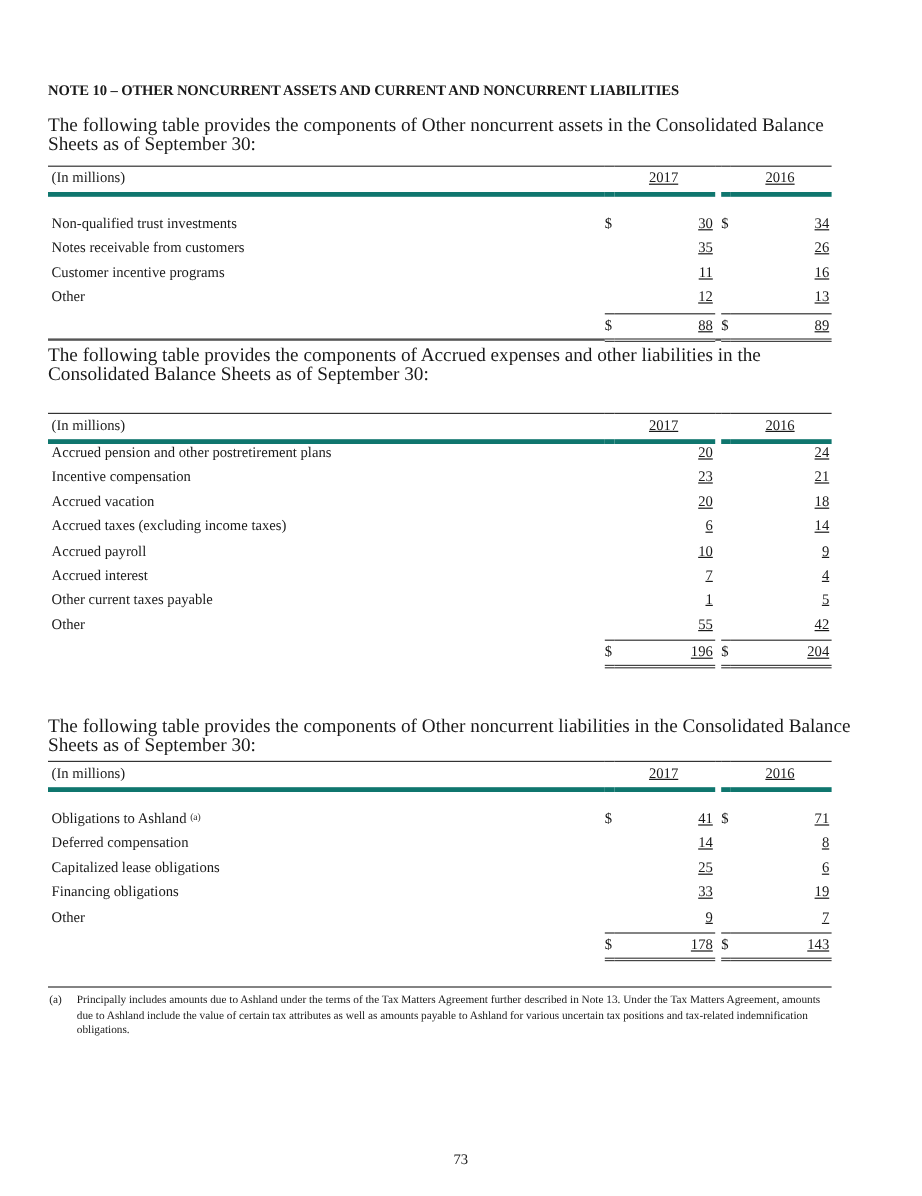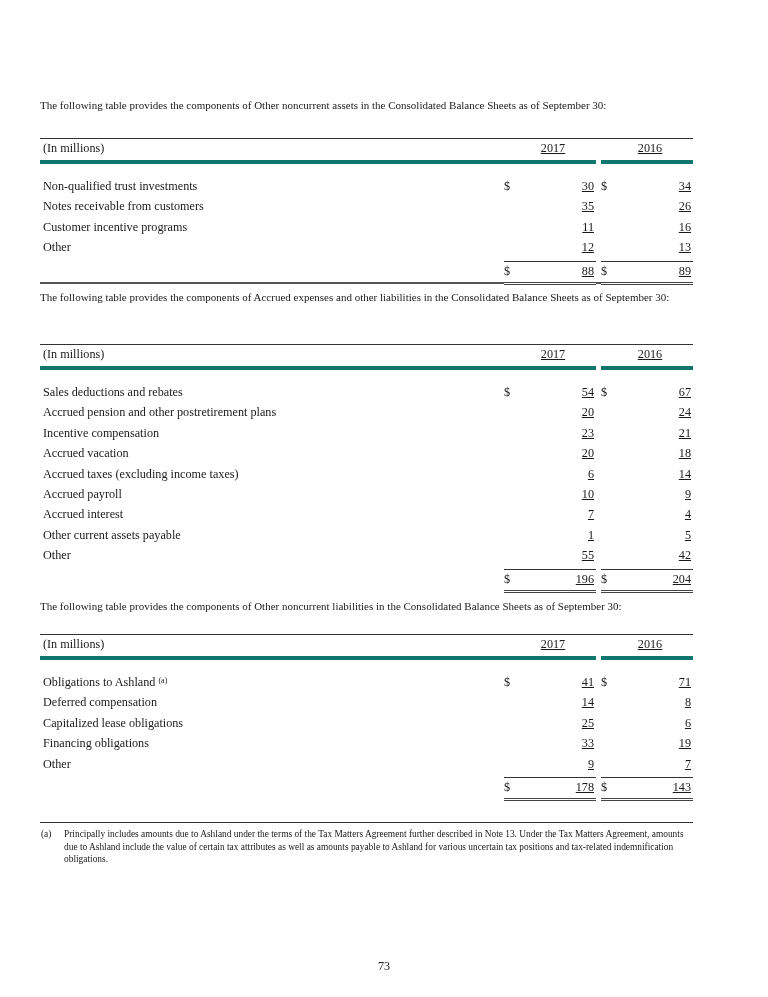--- a/index.html
+++ b/index.html
@@ -8,21 +8,21 @@
       font-family: "Liberation Serif", "DejaVu Serif", serif;
       color: #1a1a1a;
     }
     .page { position: absolute; left: 0; top: 0; width: 768px; height: 997px; }
     .note-title {
       position: absolute; left: 40px; top: 68px;
       font-weight: bold; font-size: 12.2px; letter-spacing: -0.1px;
     }
     .para {
       position: absolute; left: 40px; width: 680px;
-      font-size: 11px; line-height: 16px;
+      font-size: 16px; line-height: 16px;
     }
     table.fin {
       position: absolute; left: 40px; width: 653px;
       border-collapse: collapse; font-size: 12.2px;
     }
     table.fin td { padding: 0; height: 20.4px; vertical-align: top; line-height: 15px; }
     table.fin tr.hdr td { height: 19px; padding-top: 2px; }
     table.fin tr.first td { padding-top: 15px; }
     .top-rule { border-top: 1.6px solid #333; }
     .hdr-rule { border-bottom: 4px solid #0f766e; }
@@ -47,20 +47,21 @@
     .page-number {
       position: absolute; left: 0; width: 768px; top: 959px;
       text-align: center; font-size: 12.2px;
     }
   </style>
 </head>
 <body>
 
 <div class="page">
 
+  <div class="note-title">NOTE 10 – OTHER NONCURRENT ASSETS AND CURRENT AND NONCURRENT LIABILITIES</div>
 
   <div class="para" style="top:97px;">The following table provides the components of Other noncurrent assets in the Consolidated Balance Sheets as of September 30:</div>
   <table class="fin" style="top:138px;">
     <tbody>
         <tr class="hdr">
       <td class="c-label top-rule hdr-rule">(In millions)</td>
       <td class="c-cur top-rule hdr-rule"></td>
       <td class="c-num year top-rule hdr-rule">2017</td>
       <td class="c-gap top-rule"></td>
       <td class="c-cur top-rule hdr-rule"></td>
@@ -113,28 +114,20 @@
   <table class="fin" style="top:344px;">
     <tbody>
         <tr class="hdr">
       <td class="c-label top-rule hdr-rule">(In millions)</td>
       <td class="c-cur top-rule hdr-rule"></td>
       <td class="c-num year top-rule hdr-rule">2017</td>
       <td class="c-gap top-rule"></td>
       <td class="c-cur top-rule hdr-rule"></td>
       <td class="c-num year top-rule hdr-rule">2016</td>
     </tr>
-    <tr class="first">
-      <td class="c-label">Sales deductions and rebates</td>
-      <td class="c-cur">$</td>
-      <td class="c-num">54</td>
-      <td class="c-gap"></td>
-      <td class="c-cur">$</td>
-      <td class="c-num">67</td>
-    </tr>
     <tr>
       <td class="c-label">Accrued pension and other postretirement plans</td>
       <td class="c-cur"></td>
       <td class="c-num">20</td>
       <td class="c-gap"></td>
       <td class="c-cur"></td>
       <td class="c-num">24</td>
     </tr>
     <tr>
       <td class="c-label">Incentive compensation</td>
@@ -170,21 +163,21 @@
     </tr>
     <tr>
       <td class="c-label">Accrued interest</td>
       <td class="c-cur"></td>
       <td class="c-num">7</td>
       <td class="c-gap"></td>
       <td class="c-cur"></td>
       <td class="c-num">4</td>
     </tr>
     <tr>
-      <td class="c-label">Other current assets payable</td>
+      <td class="c-label">Other current taxes payable</td>
       <td class="c-cur"></td>
       <td class="c-num">1</td>
       <td class="c-gap"></td>
       <td class="c-cur"></td>
       <td class="c-num">5</td>
     </tr>
     <tr>
       <td class="c-label">Other</td>
       <td class="c-cur"></td>
       <td class="c-num">55</td>

